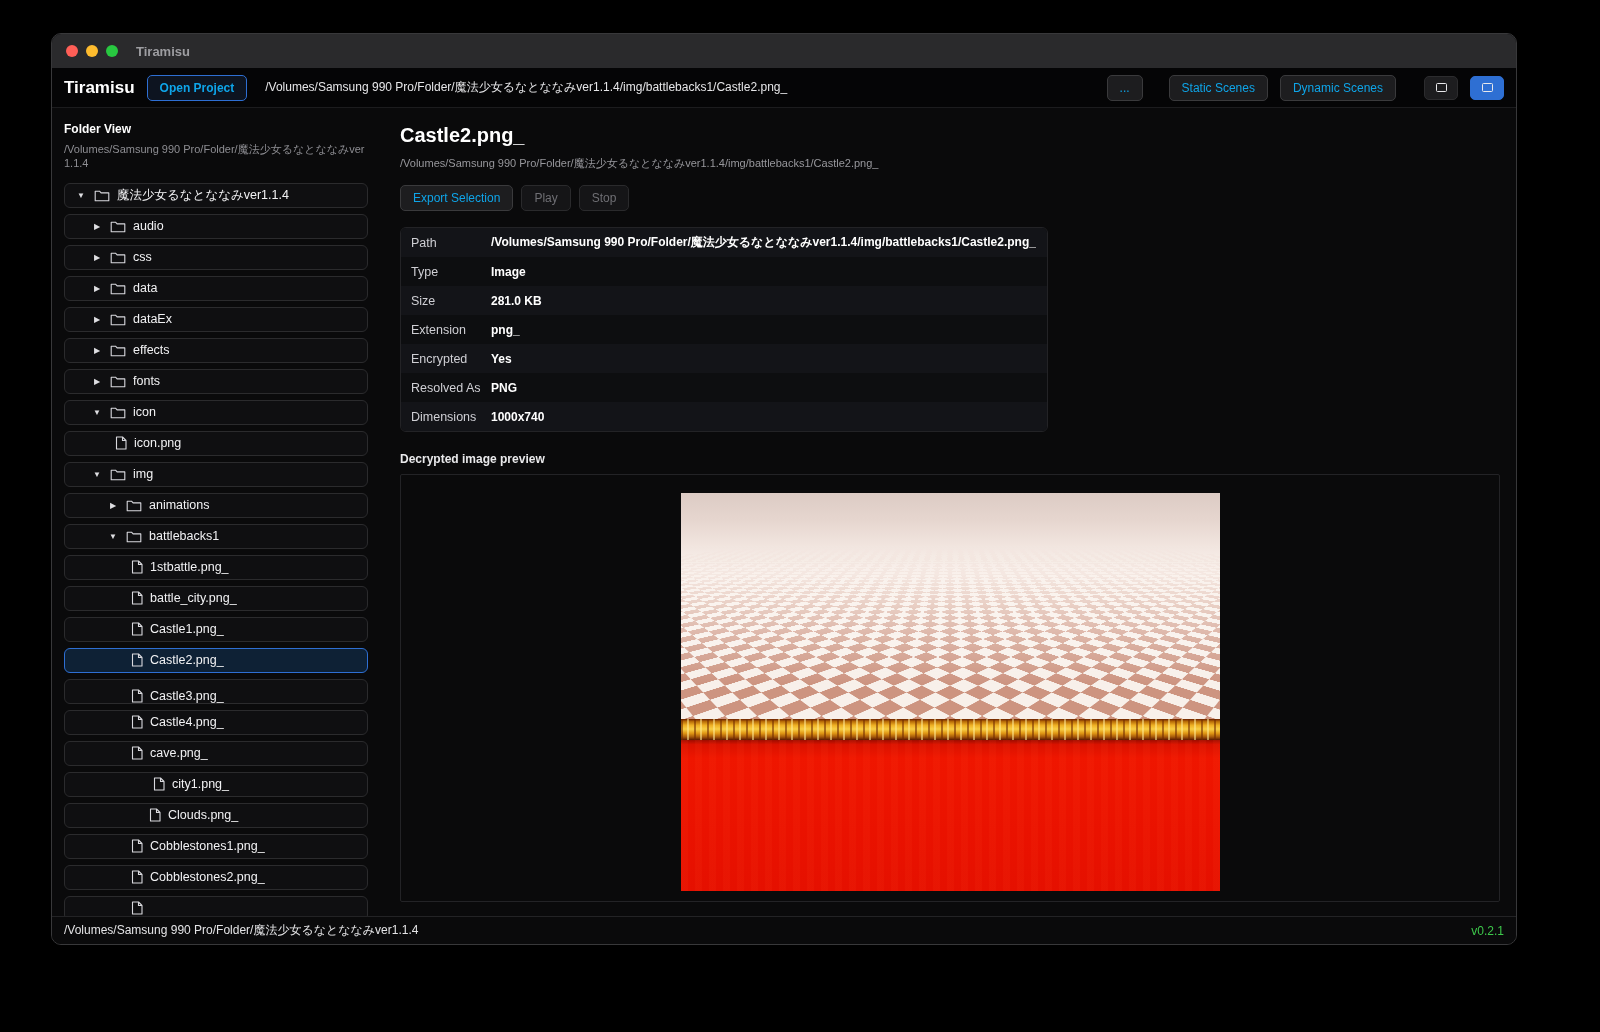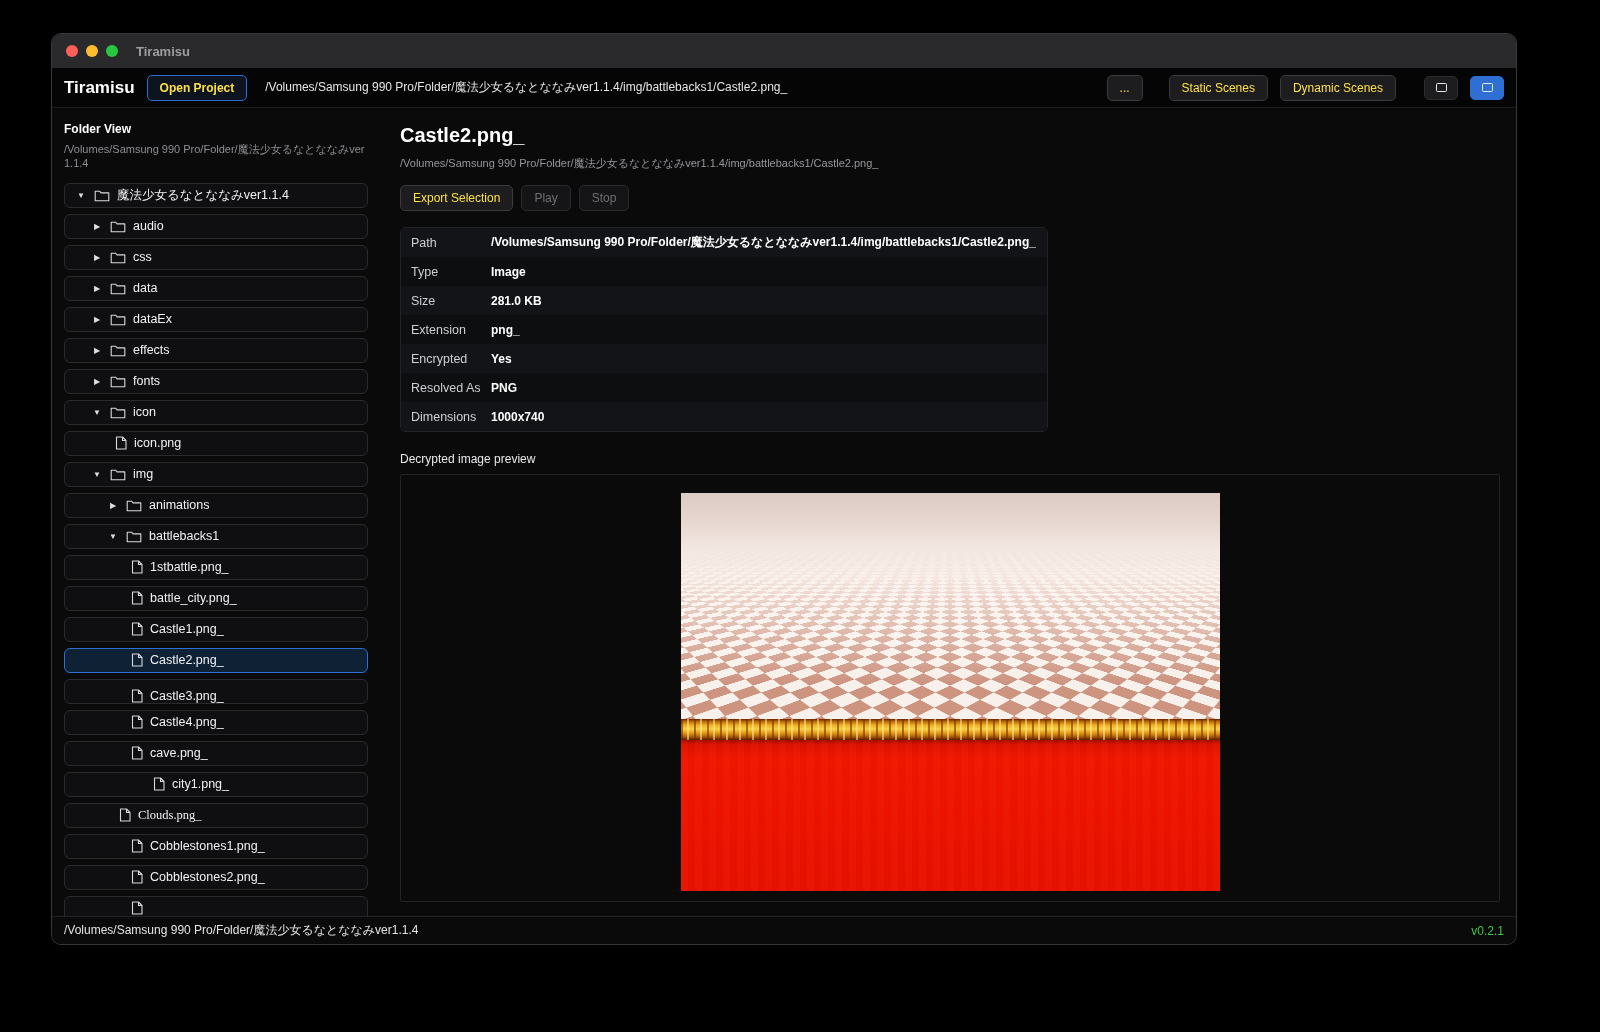--- a/index.html
+++ b/index.html
@@ -10,21 +10,21 @@
 
   
   .titlebar { flex:0 0 34px; background:#2a2a2c; display:flex; align-items:center; padding:0 14px; gap:8px; }
   .light { width:12px; height:12px; border-radius:50%; cursor:pointer; }
   .light.red{background:#ff5f57}.light.yellow{background:#febc2e}.light.green{background:#28c840}
   .titlebar-title { color:#9d9da1; font-size:13px; font-weight:bold; margin-left:10px; }
 
   
   .toolbar { flex:0 0 40px; background:#050506; border-bottom:1px solid #1c1c1e; display:flex; align-items:center; padding:0 12px; gap:12px; }
   .brand { color:#fff; font-size:17px; font-weight:bold; }
-  .btn { background:#1d1d1f; color:#fde047; border:1px solid #3a3a3c; border-radius:5px; font-size:12px;
+  .btn { background:#1d1d1f; color:#0ea5e9; border:1px solid #3a3a3c; border-radius:5px; font-size:12px;
          padding:5px 12px; font-family:inherit; cursor:pointer; white-space:nowrap; }
   .btn.primary-outline { border:1.5px solid #2e6fd3; background:#0d1420; font-weight:600; }
   .btn.disabled { color:#6f6f74; border-color:#2a2a2c; background:#151517; }
   .toolbar-path { color:#e6e6e8; font-size:12px; flex:1; margin-left:6px; white-space:nowrap; overflow:hidden; text-overflow:ellipsis; }
   .more-btn { margin-right:14px; }
   .icon-btn { width:34px; height:24px; border-radius:5px; background:#1d1d1f; border:1px solid #2c2c2e;
               display:flex; align-items:center; justify-content:center; cursor:pointer; }
   .icon-btn.active { background:#2e6fd3; border-color:#2e6fd3; }
   .icon-btn .glyph-rect { width:11px; height:9px; border:1.5px solid #e9e9ec; border-radius:1.5px; display:block; }
   .icon-btn.first { margin-left:16px; }
@@ -48,21 +48,21 @@
   .main { flex:1; min-width:0; padding:8px 16px 14px 20px; display:flex; flex-direction:column; }
   .detail-title { color:#fff; font-size:20px; font-weight:bold; margin-top:8px; }
   .detail-path { color:#97979c; font-size:11px; margin-top:9px; }
   .actions { display:flex; gap:8px; margin-top:14px; }
   .props { margin-top:16px; width:648px; border:1px solid #232326; border-radius:6px; overflow:hidden; flex:0 0 auto; }
   .prop-row { display:flex; align-items:center; height:29px; font-size:12.5px; overflow:hidden; }
   .prop-row.even { background:#131418; }
   .prop-row.odd  { background:#0d0e10; }
   .prop-label { flex:0 0 80px; padding-left:10px; color:#cfcfd4; }
   .prop-value { color:#fff; font-weight:600; padding-left:10px; white-space:nowrap; font-size:12px; }
-  .preview-label { margin-top:20px; color:#e9e9eb; font-size:12px; }
+  .preview-label { margin-top:20px; color:#e9e9eb; font-size:12px;font-weight:bold; }
   .preview-panel { margin-top:8px; flex:1; min-height:0; border:1px solid #232326; border-radius:2px;
                    display:flex; justify-content:center; align-items:flex-start; padding-top:18px; overflow:hidden; }
 
   
   .preview-image { width:539px; height:398px; position:relative; overflow:hidden; flex:0 0 auto; background:#fff; }
   .pv-upper { position:absolute; top:0; left:0; width:100%; height:226px; overflow:hidden; background:#f6ece6; }
   .pv-checker { position:absolute; left:50%; top:100%; width:2400px; height:2400px; margin-left:-1200px; margin-top:-1200px;
                 transform: perspective(380px) rotateX(57deg) rotateZ(45deg);
                 background: repeating-conic-gradient(#f8f0ea 0% 25%, #cd9480 25% 50%);
                 background-size:46px 46px; }
@@ -291,21 +291,21 @@
           </div>
           <div class="tree-item" style="padding-left: 88px;">
             <span class="ticon">
               <svg width="12" height="14" viewBox="0 0 12 14">
                 <path d="M1.5 1h6L11 4.5V13H1.5z" fill="none" stroke="#d9d9de" stroke-width="1.1" stroke-linejoin="round"></path>
                 <path d="M7.5 1v3.5H11" fill="none" stroke="#d9d9de" stroke-width="1.1"></path>
               </svg>
             </span>
             <span class="tlabel">city1.png_</span>
           </div>
-          <div class="tree-item" style="padding-left: 54px; font-family: Liberation Serif, serif;">
+          <div class="tree-item" style="padding-left: 84px;">
             <span class="ticon">
               <svg width="12" height="14" viewBox="0 0 12 14">
                 <path d="M1.5 1h6L11 4.5V13H1.5z" fill="none" stroke="#d9d9de" stroke-width="1.1" stroke-linejoin="round"></path>
                 <path d="M7.5 1v3.5H11" fill="none" stroke="#d9d9de" stroke-width="1.1"></path>
               </svg>
             </span>
             <span class="tlabel">Clouds.png_</span>
           </div>
           <div class="tree-item" style="padding-left: 66px;">
             <span class="ticon">

